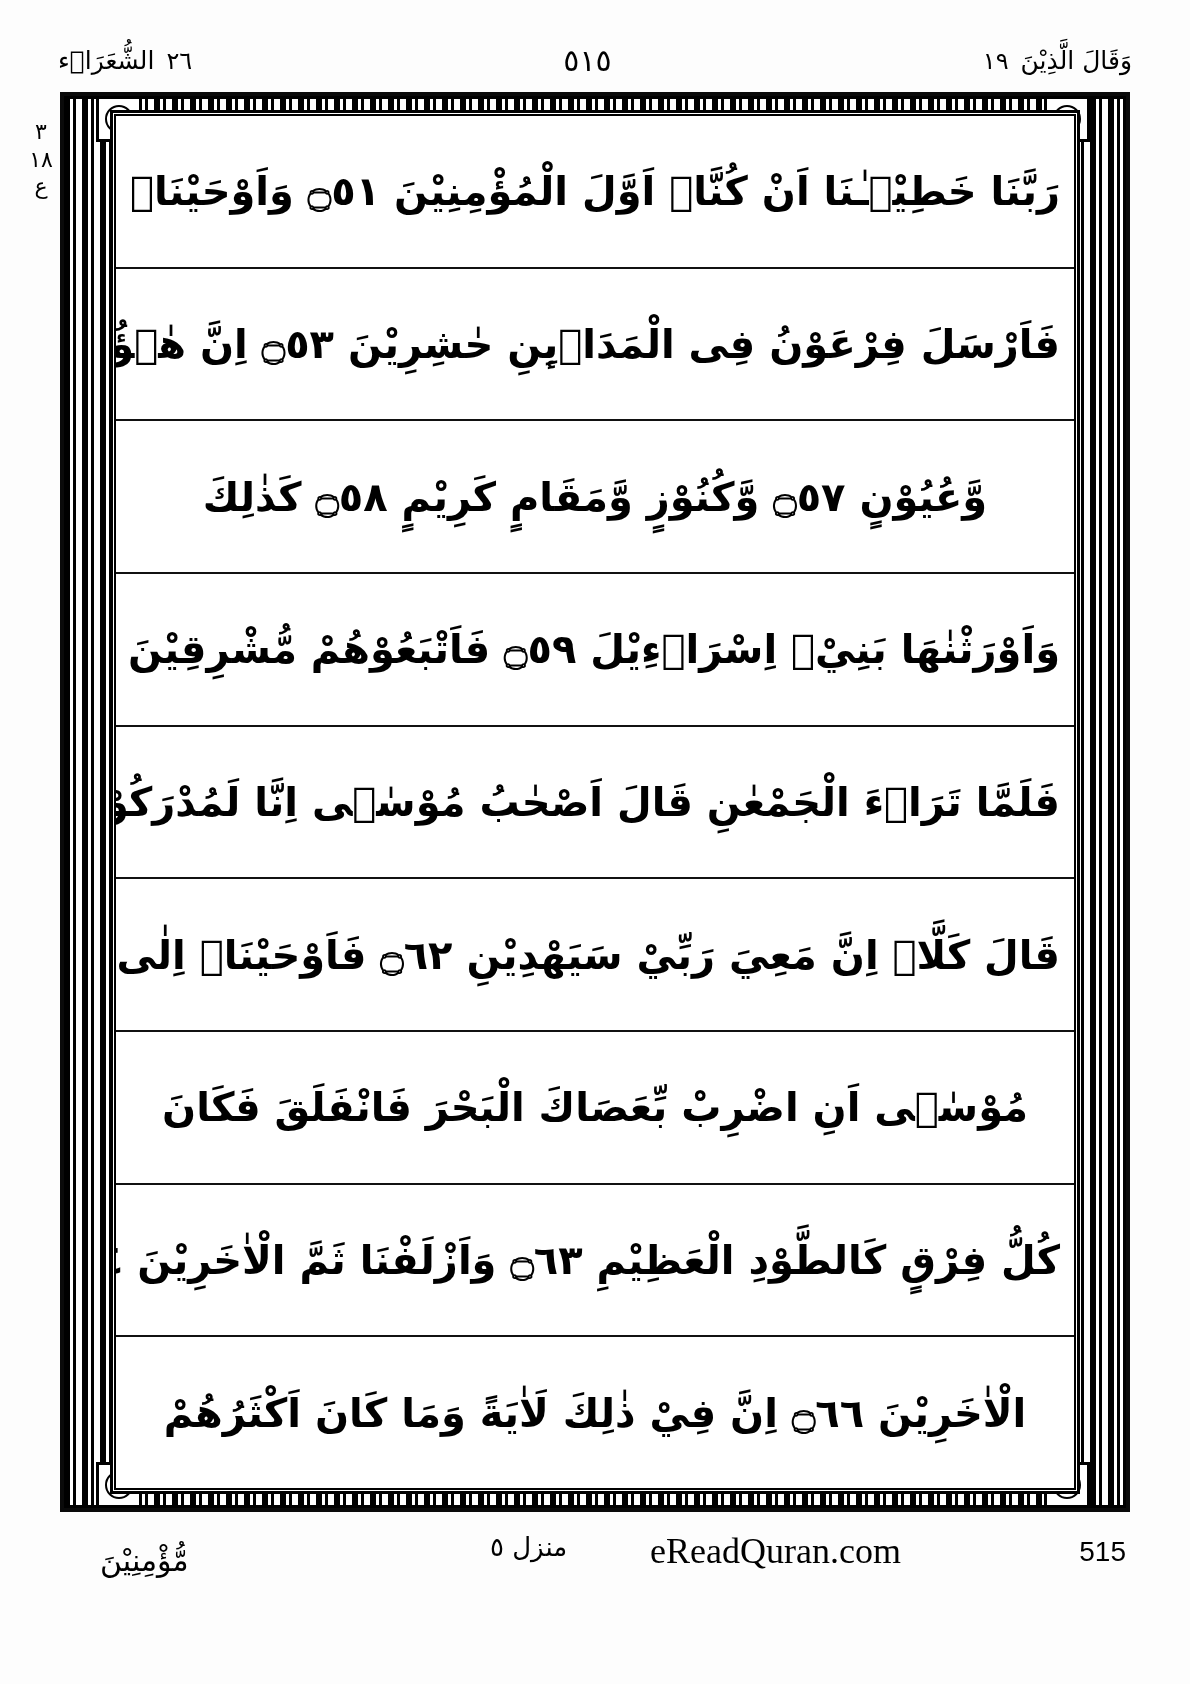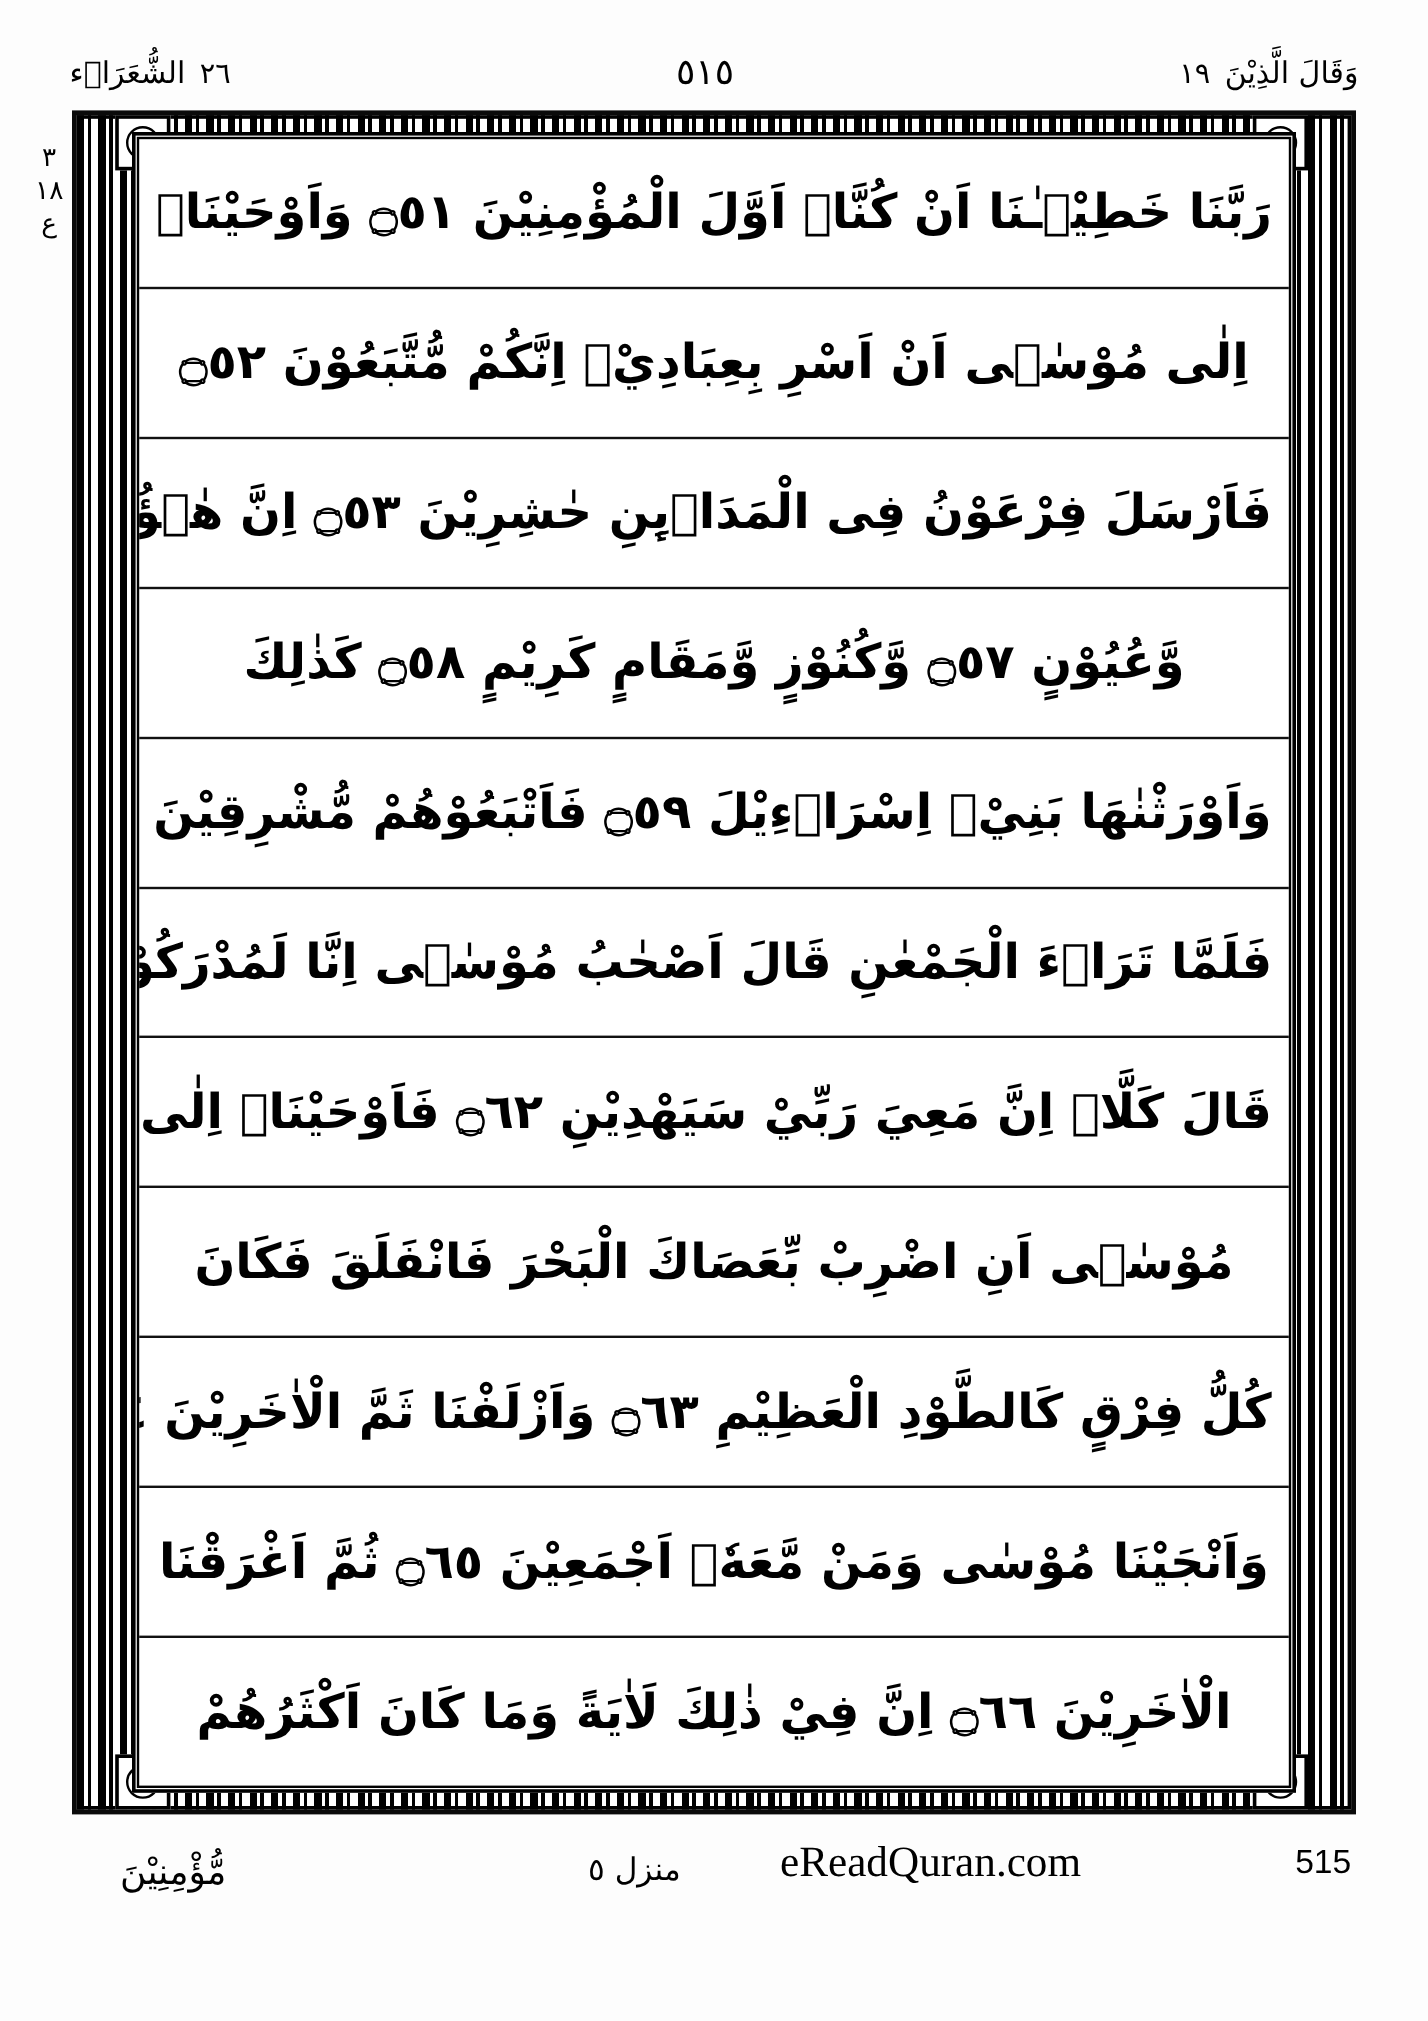--- a/index.html
+++ b/index.html
@@ -178,21 +178,21 @@
     left: 40px;
     top: 20px;
     direction: rtl;
     font-size: 30px;
     text-align: center;
     line-height: 1.1;
   }
   .footer-manzil {
     position: absolute;
     left: 430px;
-    top: 20px;
+    top: 8px;
     direction: rtl;
     font-size: 26px;
     white-space: nowrap;
   }
   .footer-site {
     position: absolute;
     left: 590px;
     top: 6px;
     font-size: 36px;
     font-family: Liberation Serif, serif;
@@ -238,45 +238,39 @@
   <div class="corner c-bl"></div>
   <div class="corner c-br"></div>
   <div class="frame-inner"></div>
   <div class="frame-inner2"></div>
 
   <div class="lines">
     <div class="line">
         <div class="line-text">رَبَّنَا خَطِيْۤـٰنَا اَنْ كُنَّاۤ اَوَّلَ الْمُؤْمِنِيْنَ ۝٥١ وَاَوْحَيْنَاۤ</div>
       </div>
     <div class="line">
-        <div class="line-text">اِلٰى مُوْسٰۤى اَنْ اَسْرِ بِعِبَادِيْۤ اِنَّكُمْ مُّتَّبَعُوْنَ ۝٥٢</div>
-      </div>
-    <div class="line">
         <div class="line-text">فَاَرْسَلَ فِرْعَوْنُ فِى الْمَدَاۤىِٕنِ حٰشِرِيْنَ ۝٥٣ اِنَّ هٰۤؤُلَاۤءِ</div>
       </div>
     <div class="line">
         <div class="line-text">وَّعُيُوْنٍ ۝٥٧ وَّكُنُوْزٍ وَّمَقَامٍ كَرِيْمٍ ۝٥٨ كَذٰلِكَ</div>
       </div>
     <div class="line">
         <div class="line-text">وَاَوْرَثْنٰهَا بَنِيْۤ اِسْرَاۤءِيْلَ ۝٥٩ فَاَتْبَعُوْهُمْ مُّشْرِقِيْنَ ۝٦٠</div>
       </div>
     <div class="line">
         <div class="line-text">فَلَمَّا تَرَاۤءَ الْجَمْعٰنِ قَالَ اَصْحٰبُ مُوْسٰۤى اِنَّا لَمُدْرَكُوْنَ ۝٦١</div>
       </div>
     <div class="line">
         <div class="line-text">قَالَ كَلَّاۤ اِنَّ مَعِيَ رَبِّيْ سَيَهْدِيْنِ ۝٦٢ فَاَوْحَيْنَاۤ اِلٰى</div>
       </div>
     <div class="line">
         <div class="line-text">مُوْسٰۤى اَنِ اضْرِبْ بِّعَصَاكَ الْبَحْرَ فَانْفَلَقَ فَكَانَ</div>
       </div>
     <div class="line">
         <div class="line-text">كُلُّ فِرْقٍ كَالطَّوْدِ الْعَظِيْمِ ۝٦٣ وَاَزْلَفْنَا ثَمَّ الْاٰخَرِيْنَ ۝٦٤</div>
-      </div>
-    <div class="line">
-        <div class="line-text">وَاَنْجَيْنَا مُوْسٰى وَمَنْ مَّعَهٗۤ اَجْمَعِيْنَ ۝٦٥ ثُمَّ اَغْرَقْنَا</div>
       </div>
     <div class="line">
         <div class="line-text">الْاٰخَرِيْنَ ۝٦٦ اِنَّ فِيْ ذٰلِكَ لَاٰيَةً وَمَا كَانَ اَكْثَرُهُمْ</div>
       </div>
   </div>
 
   <div class="footer">
     <div class="footer-surah">مُّؤْمِنِيْنَ</div>
     <div class="footer-manzil">منزل ٥</div>
     <div class="footer-site">eReadQuran.com</div>

